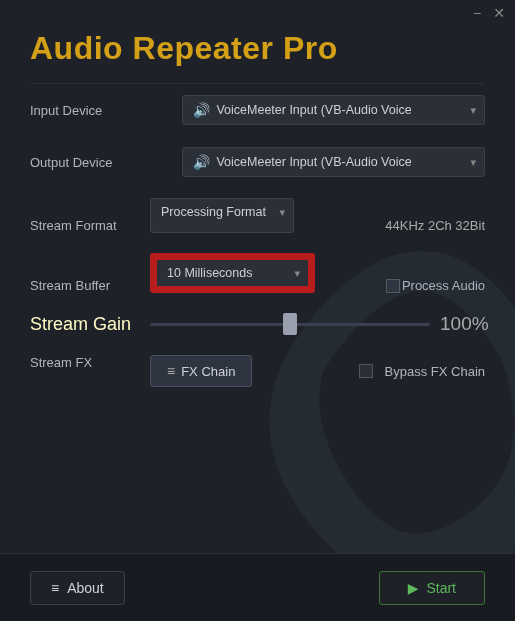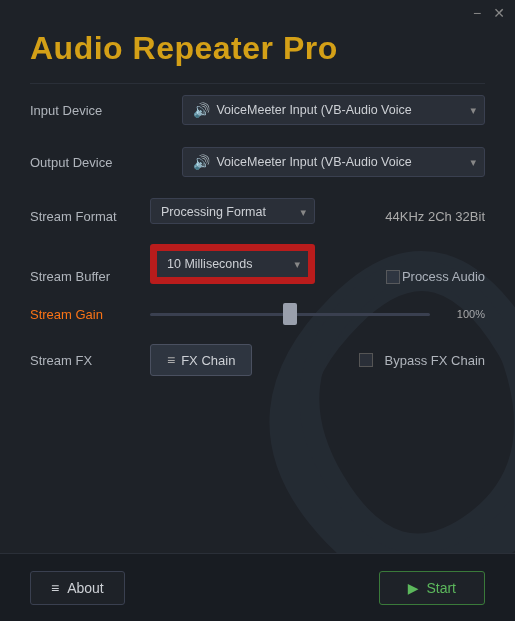--- a/index.html
+++ b/index.html
@@ -124,26 +124,26 @@
       width: 120px;
       font-size: 13px;
       color: #b0b5bc;
       flex-shrink: 0;
     }
 
     .stream-format-select {
       background: #2a2f38;
       border: 1px solid #3a4050;
       border-radius: 3px;
-      padding: 6px 24px 4px 10px;
+      padding: 6px 24px 13px 10px;
       color: #cdd0d5;
       font-size: 12.5px;
       cursor: pointer;
       position: relative;
-      width: 165px;
+      width: 144px;
       display: flex;
       align-items: center;
     }
 
     .stream-format-select::after {
       content: '▾';
       position: absolute;
       right: 8px;
       color: #888;
       font-size: 11px;
@@ -213,22 +213,22 @@
 
     
     .gain-row {
       display: flex;
       align-items: center;
       padding: 10px 0;
     }
 
     .gain-label {
       width: 120px;
-      font-size: 13px;
-      color: #f97316;
+      font-size: 18px;
+      color: #fef9c3;
       flex-shrink: 0;
     }
 
     .gain-slider-wrap {
       flex: 1;
       position: relative;
       height: 20px;
       display: flex;
       align-items: center;
     }
@@ -248,21 +248,21 @@
       transform: translate(-50%, -50%);
       width: 14px;
       height: 22px;
       background: #9aa0ad;
       border-radius: 2px;
       cursor: pointer;
     }
 
     .gain-value {
       margin-left: 10px;
-      font-size: 11px;
+      font-size: 19px;
       color: #aaa;
       width: 45px;
       text-align: right;
     }
 
     
     .level-row {
       display: flex;
       align-items: center;
       padding: 10px 0;
@@ -285,21 +285,20 @@
         #252b34 4px,
         #252b34 6px
       );
       border: 1px solid #3a4050;
       border-radius: 2px;
     }
 
     
     .fx-row {
       display: flex;
-      align-items: center;
       padding: 10px 0;
     }
 
     .fx-label {
       width: 120px;
       font-size: 13px;
       color: #b0b5bc;
       flex-shrink: 0;
     }
 

